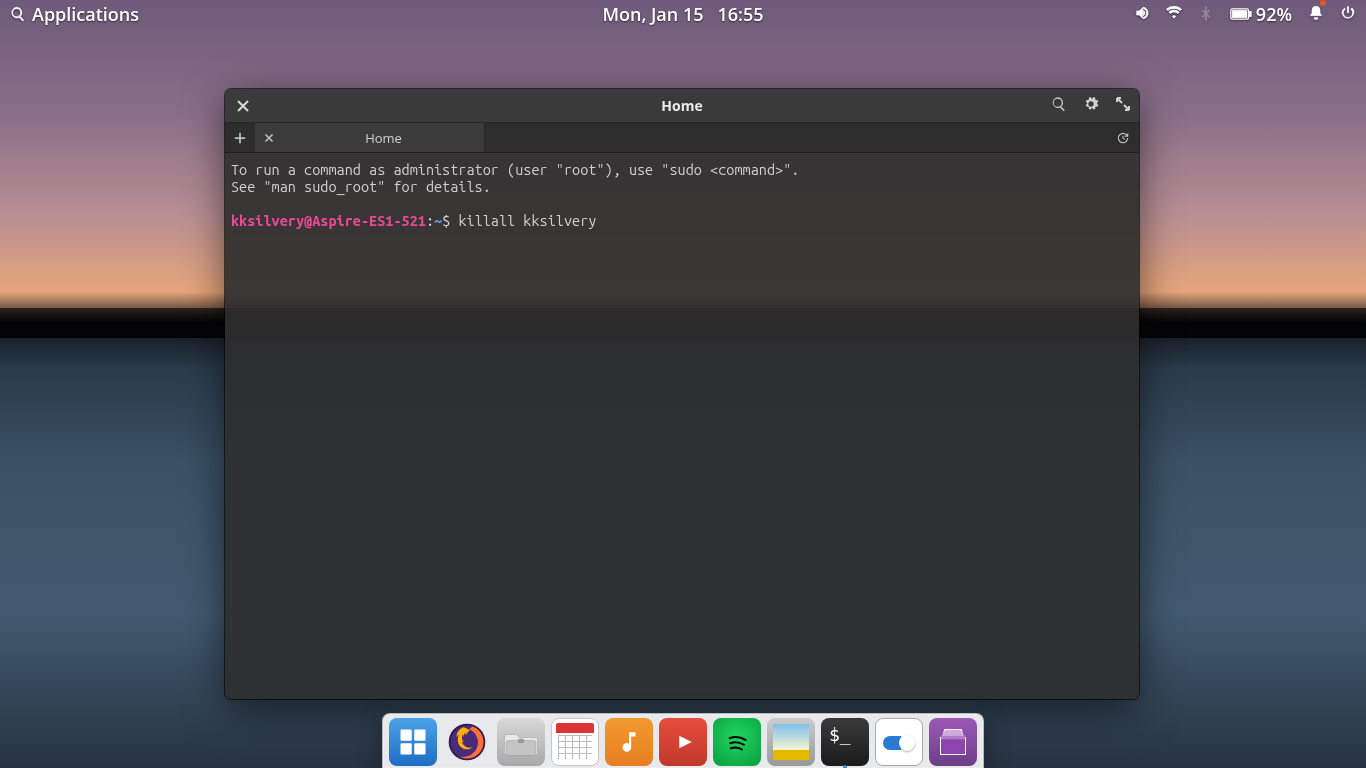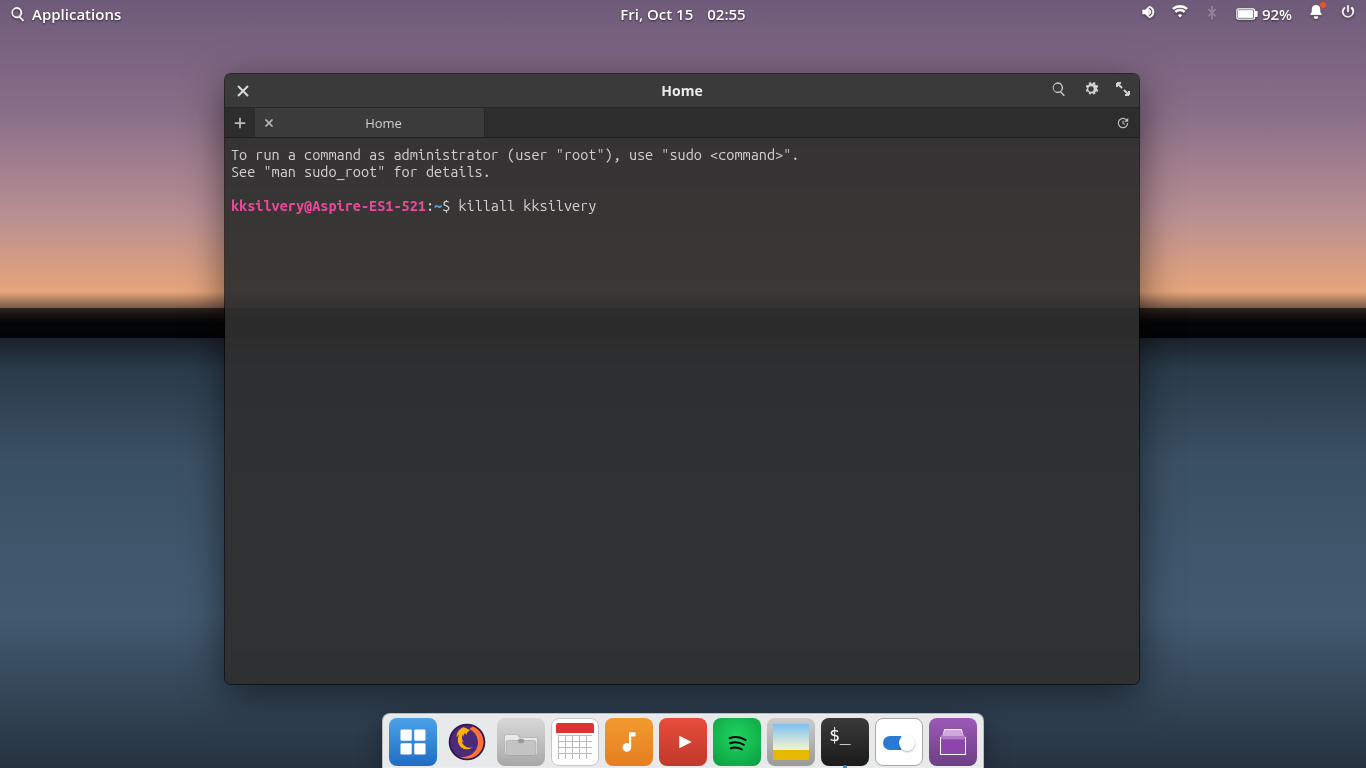--- a/index.html
+++ b/index.html
@@ -24,36 +24,36 @@
 
 .horizon-band {
   position: absolute; left:0; right:0; top: 308px; height: 30px;
   background: linear-gradient(to bottom, rgba(0,0,0,0.6), rgba(0,0,0,0.9));
 }
 
 
 .panel {
   position: absolute; top: 0; left: 0; right: 0; height: 28px;
   display: flex; align-items: center;
-  color: #fff; font-size: 15px; font-weight: 600;
+  color: #fff; font-size: 18px; font-weight: 600;
   text-shadow: 0 1px 2px rgba(0,0,0,0.6);
   padding: 0 10px;
 }
 .panel-left { display:flex; align-items:center; gap:6px; }
 .panel-center { position:absolute; left:50%; transform:translateX(-50%); display:flex; gap:14px; }
 .panel-right { margin-left:auto; display:flex; align-items:flex-end; gap:16px; }
 .panel svg { width:16px; height:16px; fill:#fff; stroke:#fff; filter: drop-shadow(0 1px 1px rgba(0,0,0,0.5)); }
 .panel .dim svg { opacity: 0.45; }
 .notif-badge { position:relative; }
 .notif-badge::after { content:""; position:absolute; top:-2px; right:-2px; width:6px; height:6px; border-radius:50%; background:#e95420; }
 
 
 .window {
   position: absolute;
-  left: 225px; top: 74px;
+  left: 225px; top: 89px;
   width: 914px; height: 610px;
   background: rgba(46,46,46,0.93);
   border-radius: 6px;
   box-shadow: 0 10px 40px rgba(0,0,0,0.55), 0 0 0 1px rgba(0,0,0,0.6);
   display:flex; flex-direction: column;
   overflow:hidden;
   color: #ddd;
 }
 
 .titlebar {
@@ -153,22 +153,22 @@
   <div class="horizon-band"></div>
 
   <div class="panel">
     <div class="panel-left">
       <svg viewBox="0 0 24 24">
           <path d="M10 2a8 8 0 015.3 13.9l5.4 5.4-1.4 1.4-5.4-5.4A8 8 0 1110 2zm0 2a6 6 0 100 12 6 6 0 000-12z"></path>
         </svg>
       <span>Applications</span>
     </div>
     <div class="panel-center">
-      <span>Fri, Oct 15</span>
-      <span>02:55</span>
+      <span>Mon, Jan 15</span>
+      <span>16:55</span>
     </div>
     <div class="panel-right">
       <span><svg viewBox="0 0 24 24">
             <path d="M4 9v6h4l5 5V4L8 9H4zm12.5 3a4.5 4.5 0 00-2.5-4v8a4.5 4.5 0 002.5-4zm-2.5-8.7v2.06A7 7 0 0119 12a7 7 0 01-5 6.64v2.06A9 9 0 0021 12a9 9 0 00-7-8.7z"></path>
           </svg></span>
       <span><svg viewBox="0 0 24 24">
             <path d="M12 20l-2.5-3.1a4 4 0 015 0L12 20zM4.2 10.4l2 2.4a9 9 0 0111.6 0l2-2.4a12 12 0 00-15.6 0zM.6 6l2 2.4a15 15 0 0118.8 0l2-2.4a18 18 0 00-22.8 0z"></path>
           </svg></span>
       <span class="dim"><svg viewBox="0 0 24 24">
             <path d="M13 3v7.6l3.3-3.3 1.4 1.4L13.4 13l4.3 4.3-1.4 1.4L13 15.4V23h-2v-7.6l-3.3 3.3-1.4-1.4L10.6 13 6.3 8.7l1.4-1.4L11 10.6V3h2z" opacity="0.6"></path>

